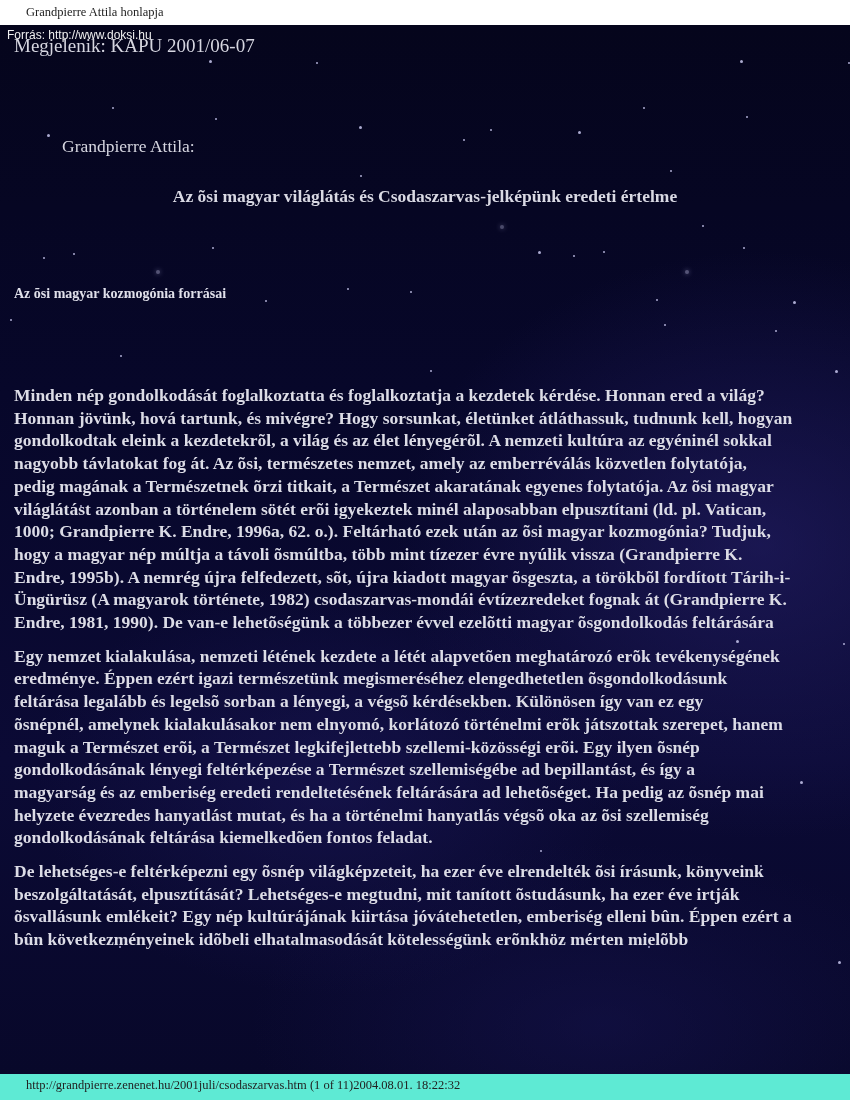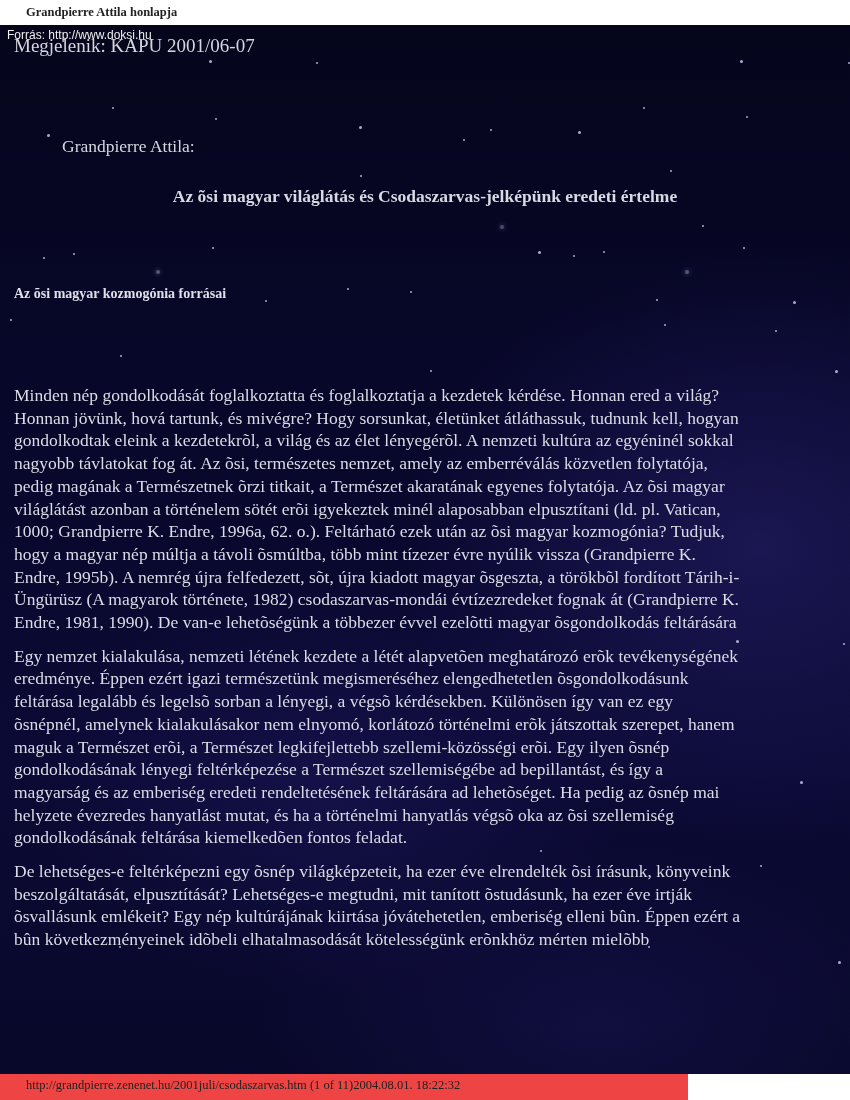--- a/index.html
+++ b/index.html
@@ -6,21 +6,21 @@
     body {
       width: 850px; height: 1100px; position: relative; overflow: hidden;
       background: #ffffff;
       font-family: "Liberation Serif", "DejaVu Serif", serif;
     }
     .page-header {
       position: absolute; left: 0; top: 0; width: 850px; height: 25px;
       background: #ffffff; color: #222;
       font-size: 12.5px; line-height: 25px;
     }
-    .page-header span { position: absolute; left: 26px; top: 0; font-weight: bold; }
+    .page-header span { position: absolute; left: 26px; top: 0; }
     .sky {
       position: absolute; left: 0; top: 25px; width: 850px; height: 1049px;
       background:
         radial-gradient(ellipse 520px 420px at 760px 520px, rgba(40,34,110,0.55), rgba(20,18,70,0) 70%),
         radial-gradient(ellipse 420px 300px at 330px 760px, rgba(30,26,95,0.45), rgba(20,18,70,0) 70%),
         radial-gradient(ellipse 500px 260px at 600px 1000px, rgba(25,22,85,0.45), rgba(20,18,70,0) 70%),
         linear-gradient(180deg, #05051c 0%, #07072a 35%, #0b0a35 70%, #08082a 100%);
       overflow: hidden;
     }
     .star { position: absolute; border-radius: 50%; background: #c9c8ee; opacity: 0.85; }
@@ -44,24 +44,24 @@
     }
     .section-heading {
       position: absolute; left: 14px; top: 261px;
       font-size: 14px; font-weight: bold; color: #e0e0ea;
     }
     .body-text {
       position: absolute; left: 14px; top: 359px; width: 822px;
       font-size: 17.5px; line-height: 22.7px; color: #dcdce6;
     }
     .body-text p { margin: 0 0 11px 0; white-space: nowrap; }
-    .body-text .line { display: block; }
+    .body-text .line { display: block; font-weight: bold; }
     .page-footer {
-      position: absolute; left: 0; top: 1074px; width: 688px; height: 26px;
-      background: #ef4444; color: #222;
+      position: absolute; left: 0; top: 1074px; width: 850px; height: 26px;
+      background: #5eead4; color: #222;
       font-size: 12.5px; line-height: 22px; font-family: Liberation Serif, serif;
     }
     .page-footer span { position: absolute; left: 26px; top: 0; }
   </style>
 </head>
 <body>
 
 <div class="page-header">
   <span>Grandpierre Attila honlapja</span>
 </div>

